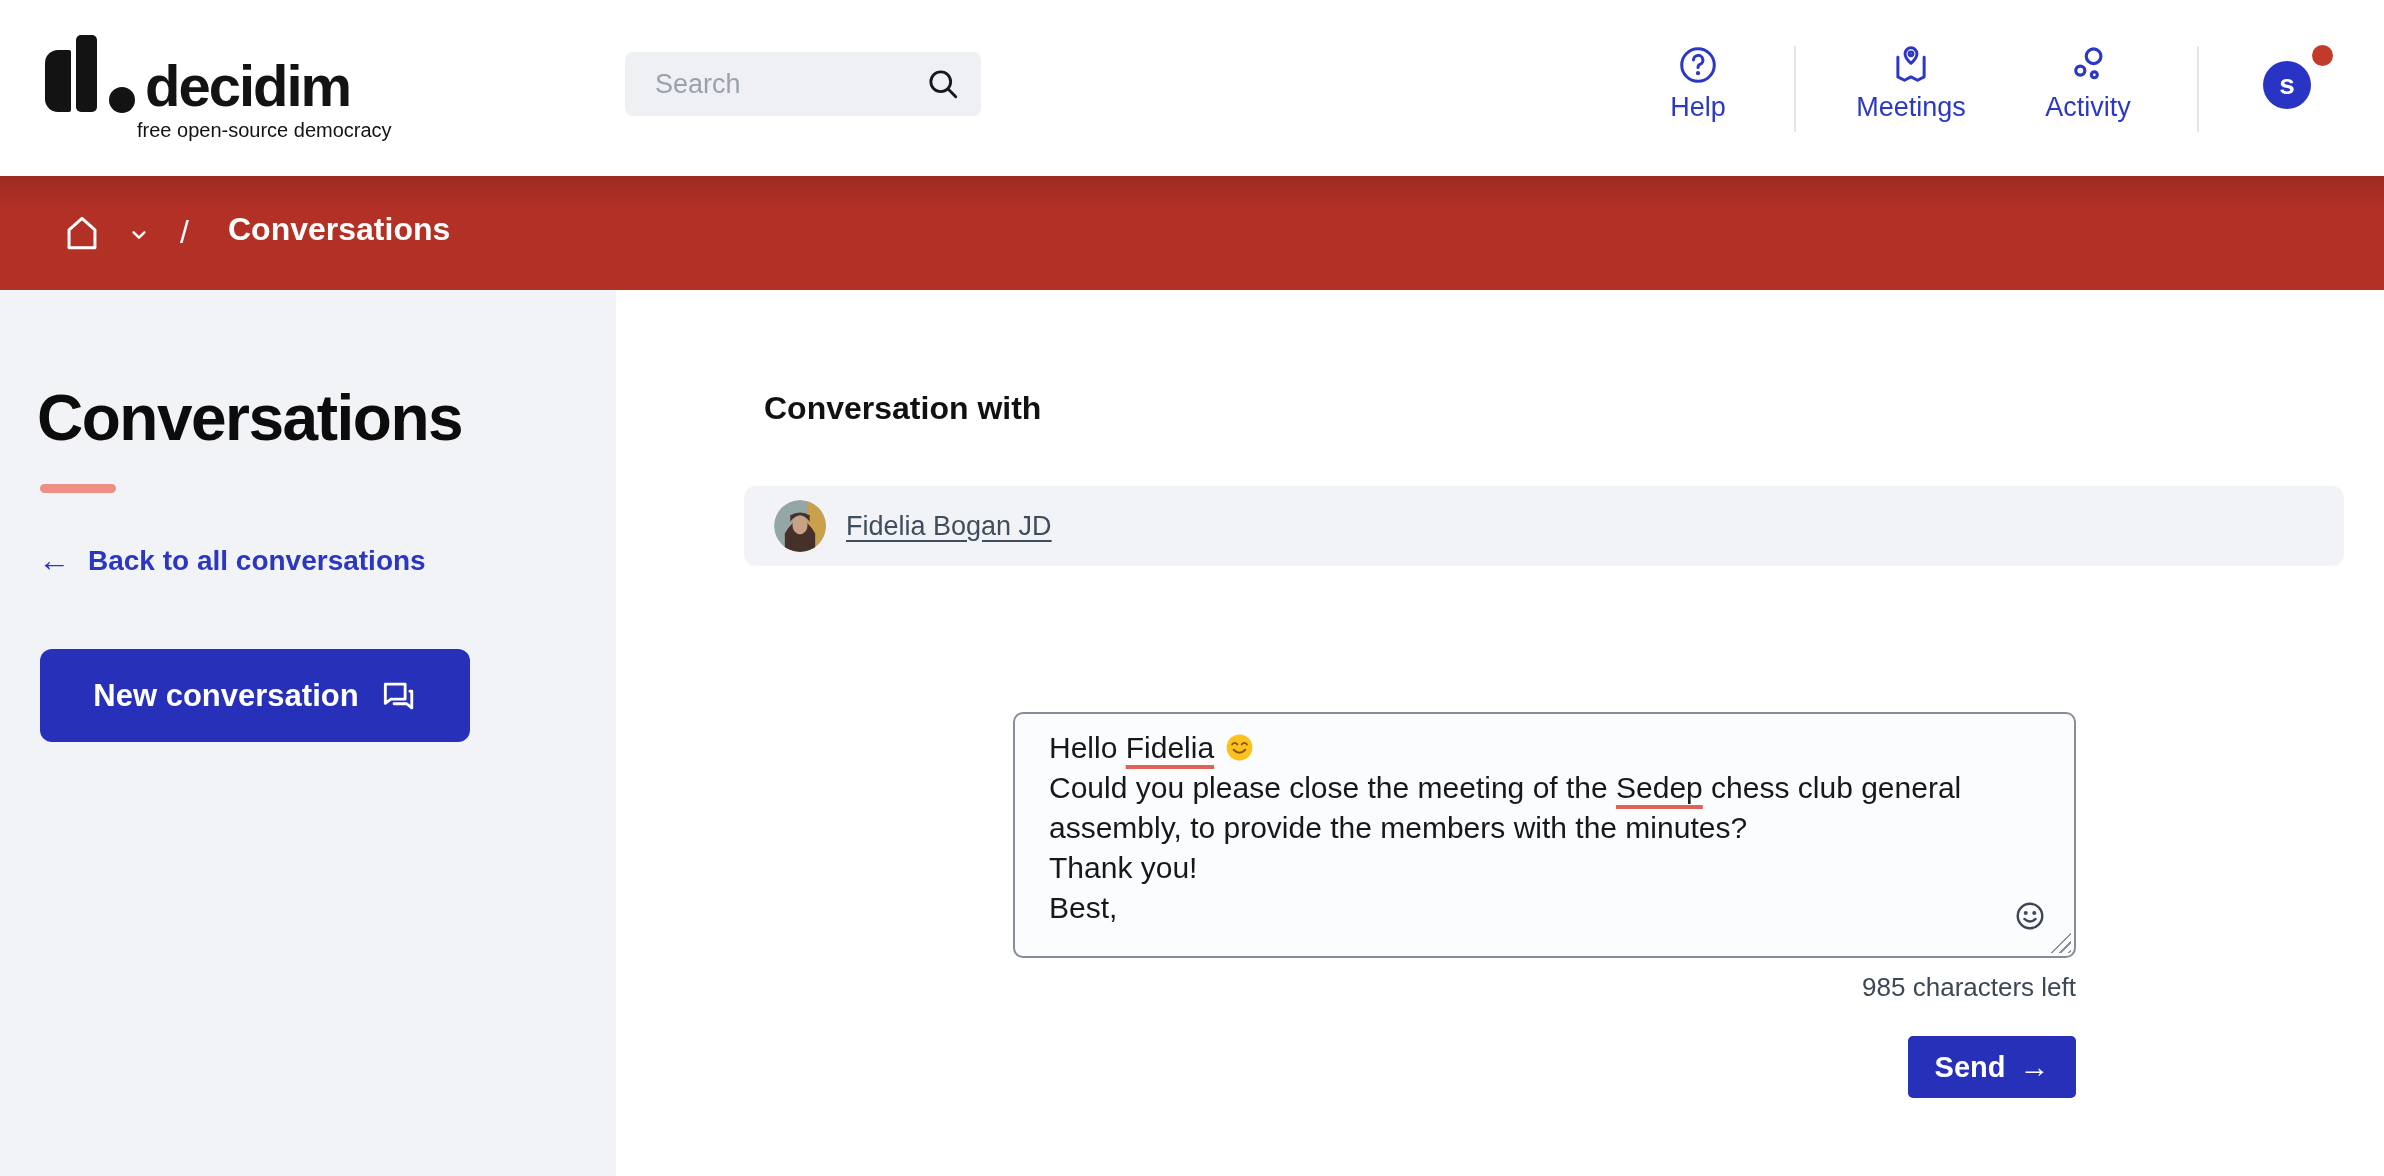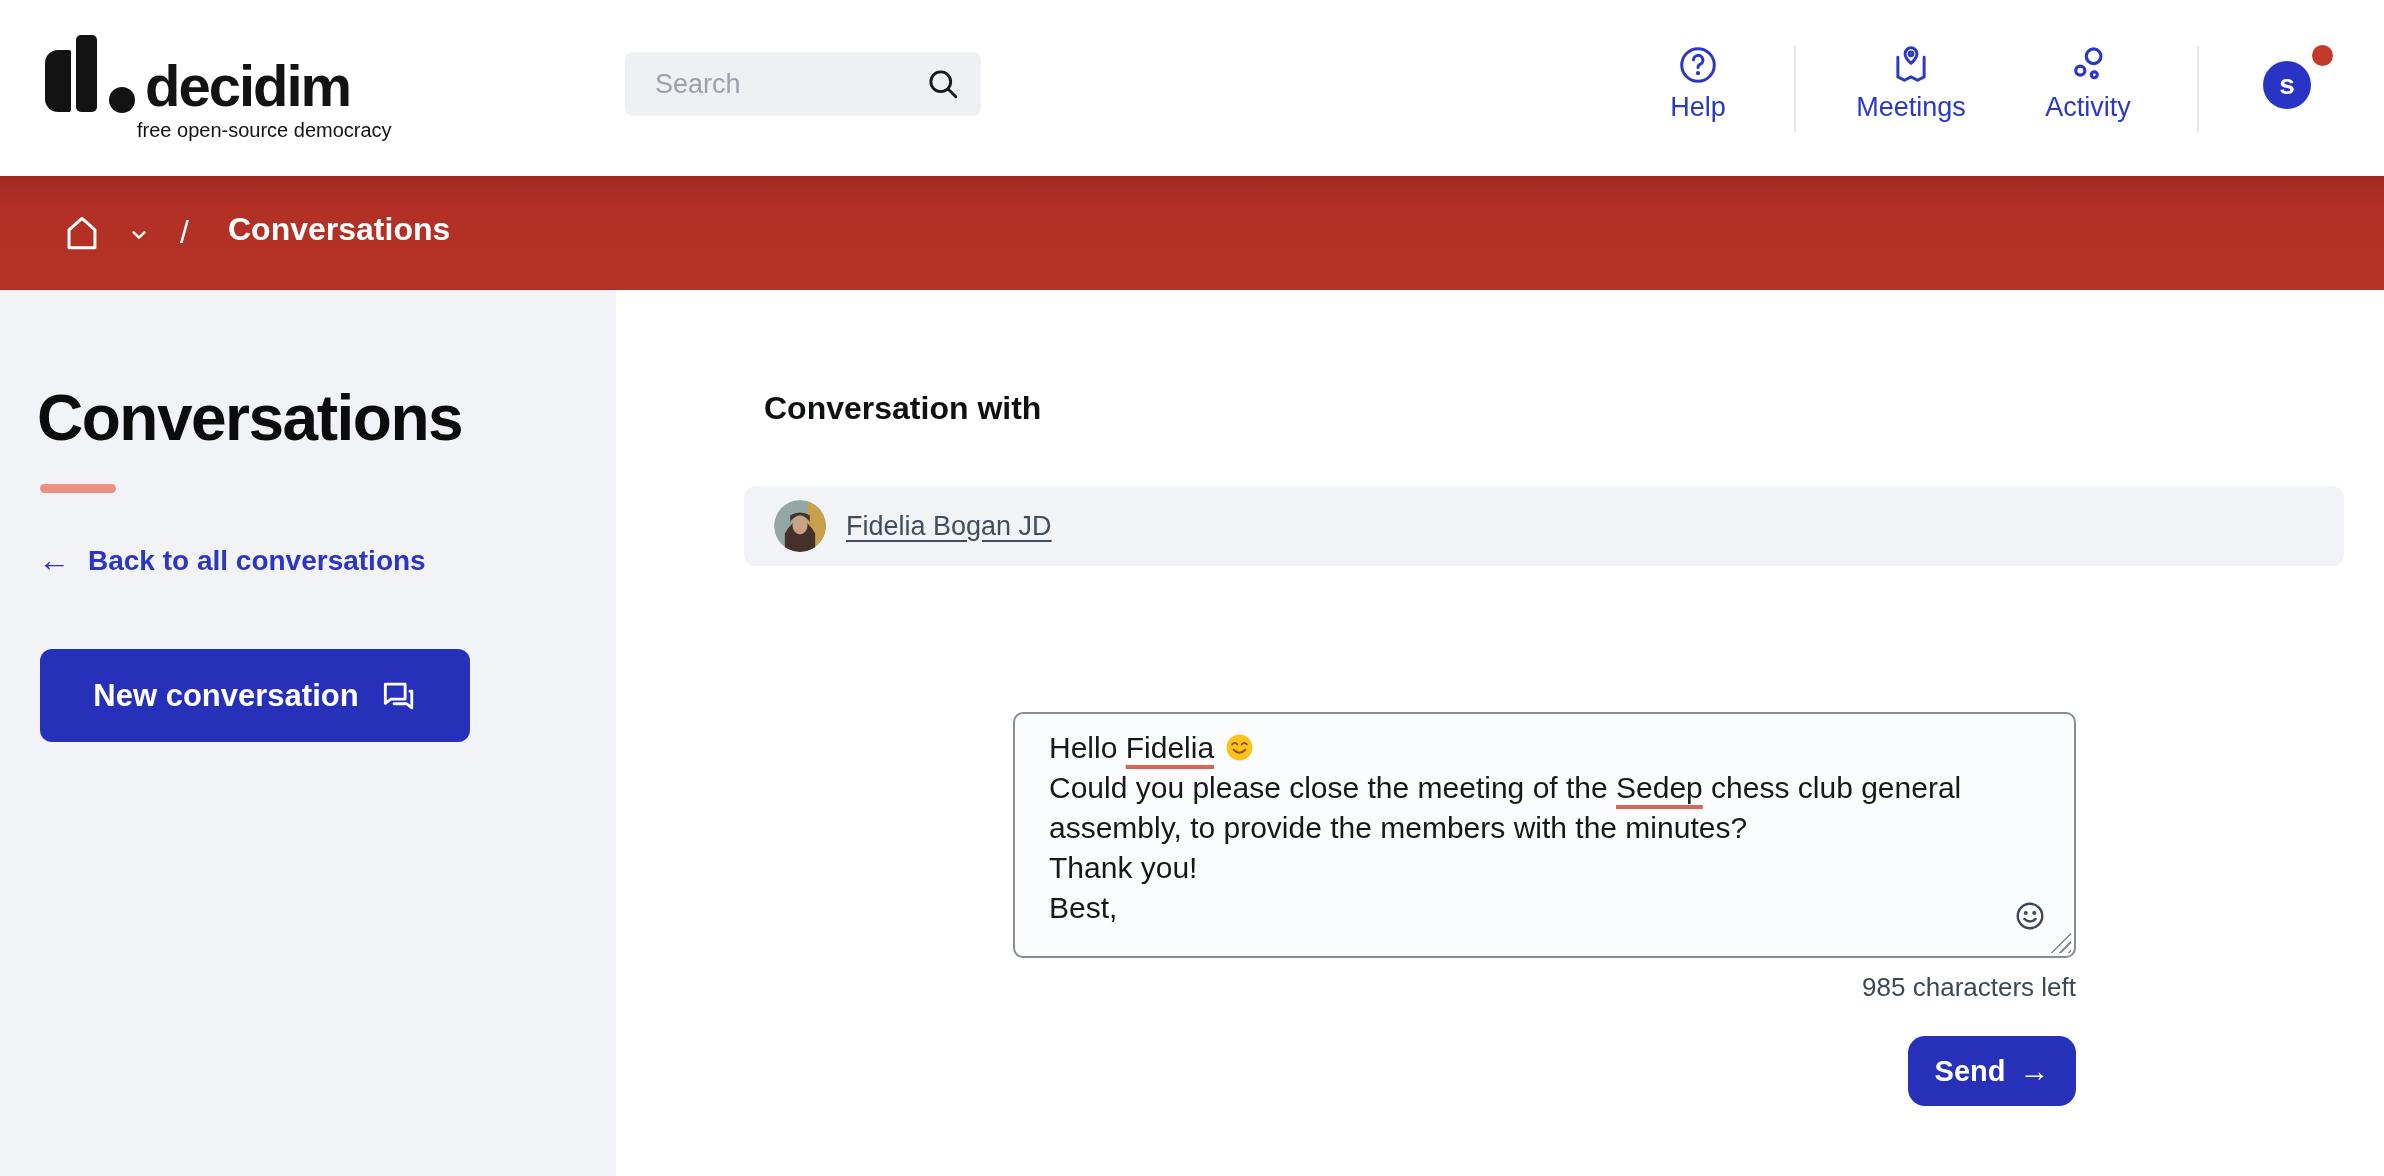--- a/index.html
+++ b/index.html
@@ -77,21 +77,21 @@
   .misspell{text-decoration:underline;text-decoration-color:#df6257;
             text-decoration-thickness:4px;text-underline-offset:7px;}
   .emoji{display:inline-block;width:31px;height:31px;vertical-align:-5px;margin-left:2px;}
   .emoji-btn{position:absolute;right:28px;bottom:24px;width:32px;height:32px;cursor:pointer;color:#3b4757;}
   .resize-handle{position:absolute;right:3px;bottom:3px;width:26px;height:26px;cursor:nwse-resize;
       background:repeating-linear-gradient(135deg,transparent 0 4px,#8b909a 4px 6px);
       clip-path:polygon(100% 0,0 100%,100% 100%);}
 
   .chars-left{position:absolute;left:1013px;top:972px;width:1063px;text-align:right;
               font-size:26px;color:#3c4856;}
-  .send-btn{position:absolute;left:1908px;top:1036px;width:168px;height:70px;border-radius:17px;
+  .send-btn{position:absolute;left:1908px;top:1036px;width:168px;height:62px;border-radius:5px;
             background:#2630b8;color:#fff;border:0;display:flex;align-items:center;justify-content:center;
             gap:14px;font-family:"Liberation Sans",sans-serif;font-size:29px;font-weight:700;cursor:pointer;}
   .send-btn .arrow{font-size:30px;font-weight:400;}
 </style>
 </head>
 <body>
 
 <div class="page">
 
   <div class="topbar">

